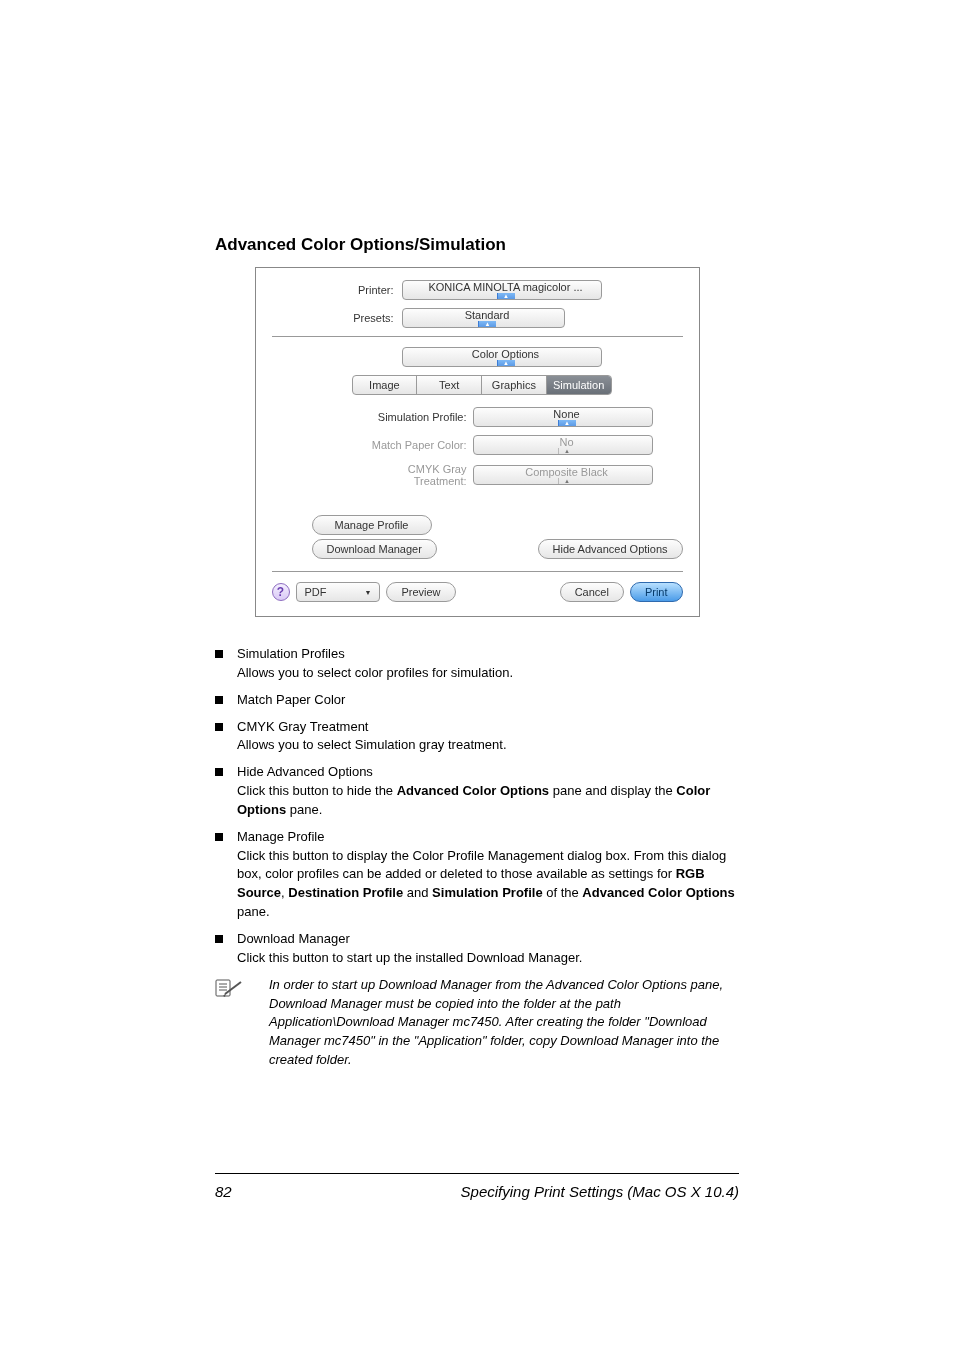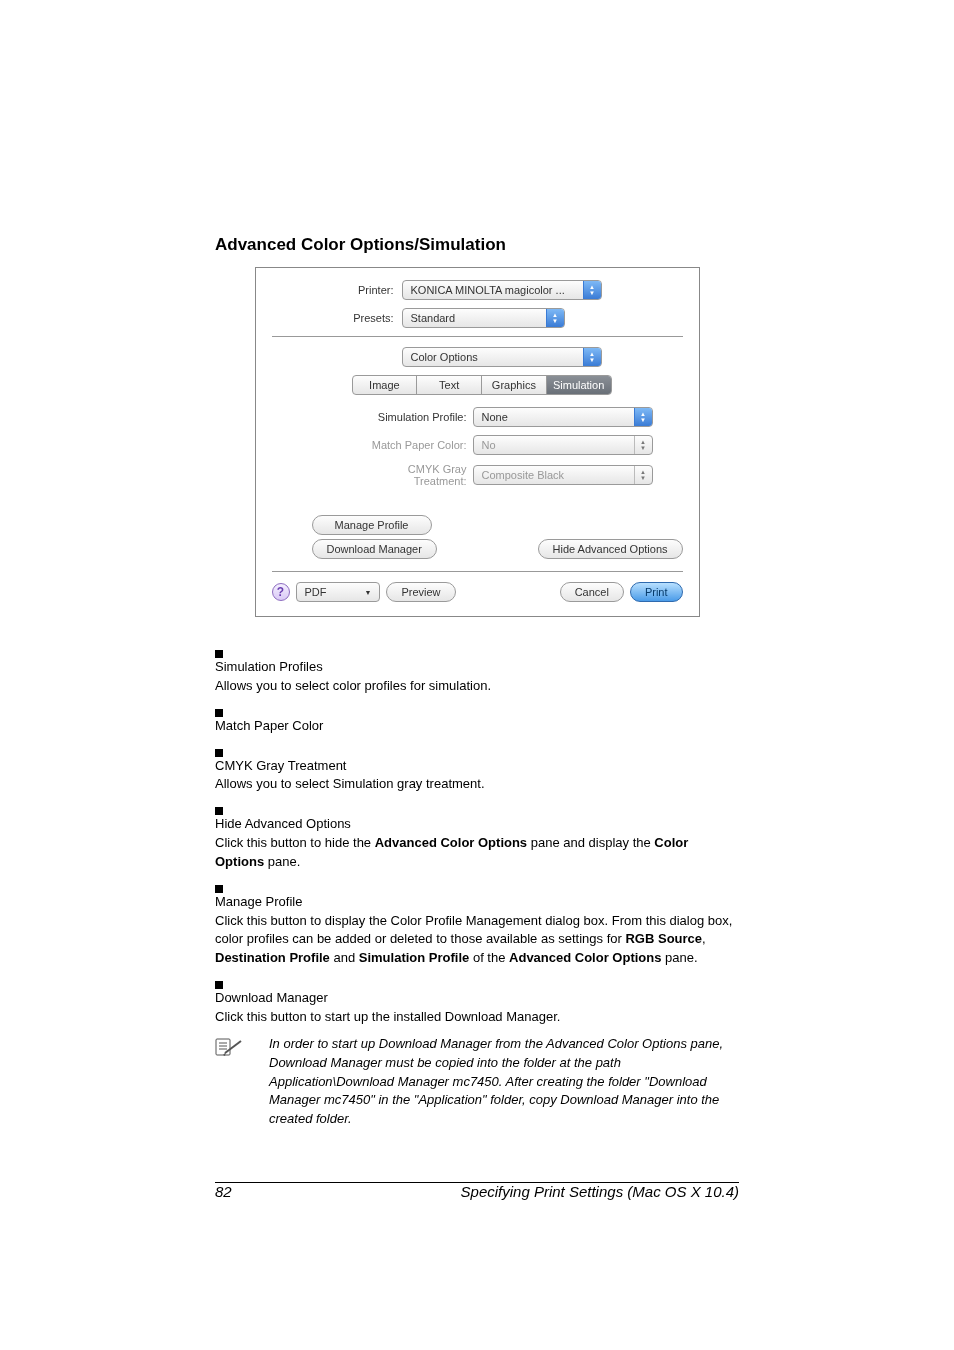--- a/index.html
+++ b/index.html
@@ -33,20 +33,21 @@
   .row .lbl { width: 130px; text-align: right; padding-right: 8px; color: #333; }
   .dropdown {
     display: inline-flex; align-items: center;
     border: 1px solid #9a9a9a;
     border-radius: 4px;
     height: 20px;
     padding: 0 0 0 8px;
     background: linear-gradient(#fdfdfd,#e6e6e6);
     font-size: 11px;
     overflow: hidden;
+    flex-direction: column;
   }
   .dropdown .txt { flex: 1; white-space: nowrap; }
   .dropdown .arrows {
     width: 18px; height: 100%;
     display: flex; flex-direction: column; align-items: center; justify-content: center;
     font-size: 6px; line-height: 6px;
   }
   .dropdown.blue .arrows { background: linear-gradient(#7eb9f6,#3a7bd5); color:#fff; border-left: 1px solid #3a7bd5;}
   .dropdown.gray .arrows { color:#777; border-left: 1px solid #bbb; }
   .hr { border-top: 1px solid #999; margin: 6px 0 10px 0; }
@@ -98,29 +99,29 @@
     display:inline-flex; align-items:center;
     border:1px solid #9a9a9a; border-radius:4px; height:20px;
     padding: 0 8px; font-size:11px;
     background: linear-gradient(#fdfdfd,#e6e6e6);
     gap: 34px;
   }
   .pdf-btn .tri { margin-left:4px; font-size:7px;}
   .bottomrow { display:flex; align-items:center; margin-top:10px; gap:6px;}
   .bottomrow .spacer { flex:1; }
   .bullets { font-size: 13px; line-height: 1.45; }
-  .bullets .item { display:flex; margin-bottom: 8px; flex-direction: column; }
+  .bullets .item { display:flex; margin-bottom: 8px; }
   .bullets .sq { width: 8px; height: 8px; background:#000; margin-top: 5px; margin-right: 14px; flex-shrink:0;}
   .bullets .body { flex:1; }
   .note { display:flex; margin-top: 6px; }
   .note .nicon { width: 28px; flex-shrink:0; margin-right: 6px; margin-top:2px;}
   .note .ntext { font-style: italic; font-size: 13px; line-height:1.45; padding-left: 20px;}
   .footer {
     position:absolute; bottom: 150px; left:215px; right:215px;
-    border-top:1px solid #000; padding-top:0;
+    border-top:1px solid #000; padding-top:9px;
     display:flex; font-style: italic; font-size: 15px;
   }
   .footer .pn { font-weight: normal; }
   .footer .ft { flex:1; text-align:right;}
 </style>
 </head>
 <body>
 
 <div class="page">
   <div class="heading">Advanced Color Options/Simulation</div>

